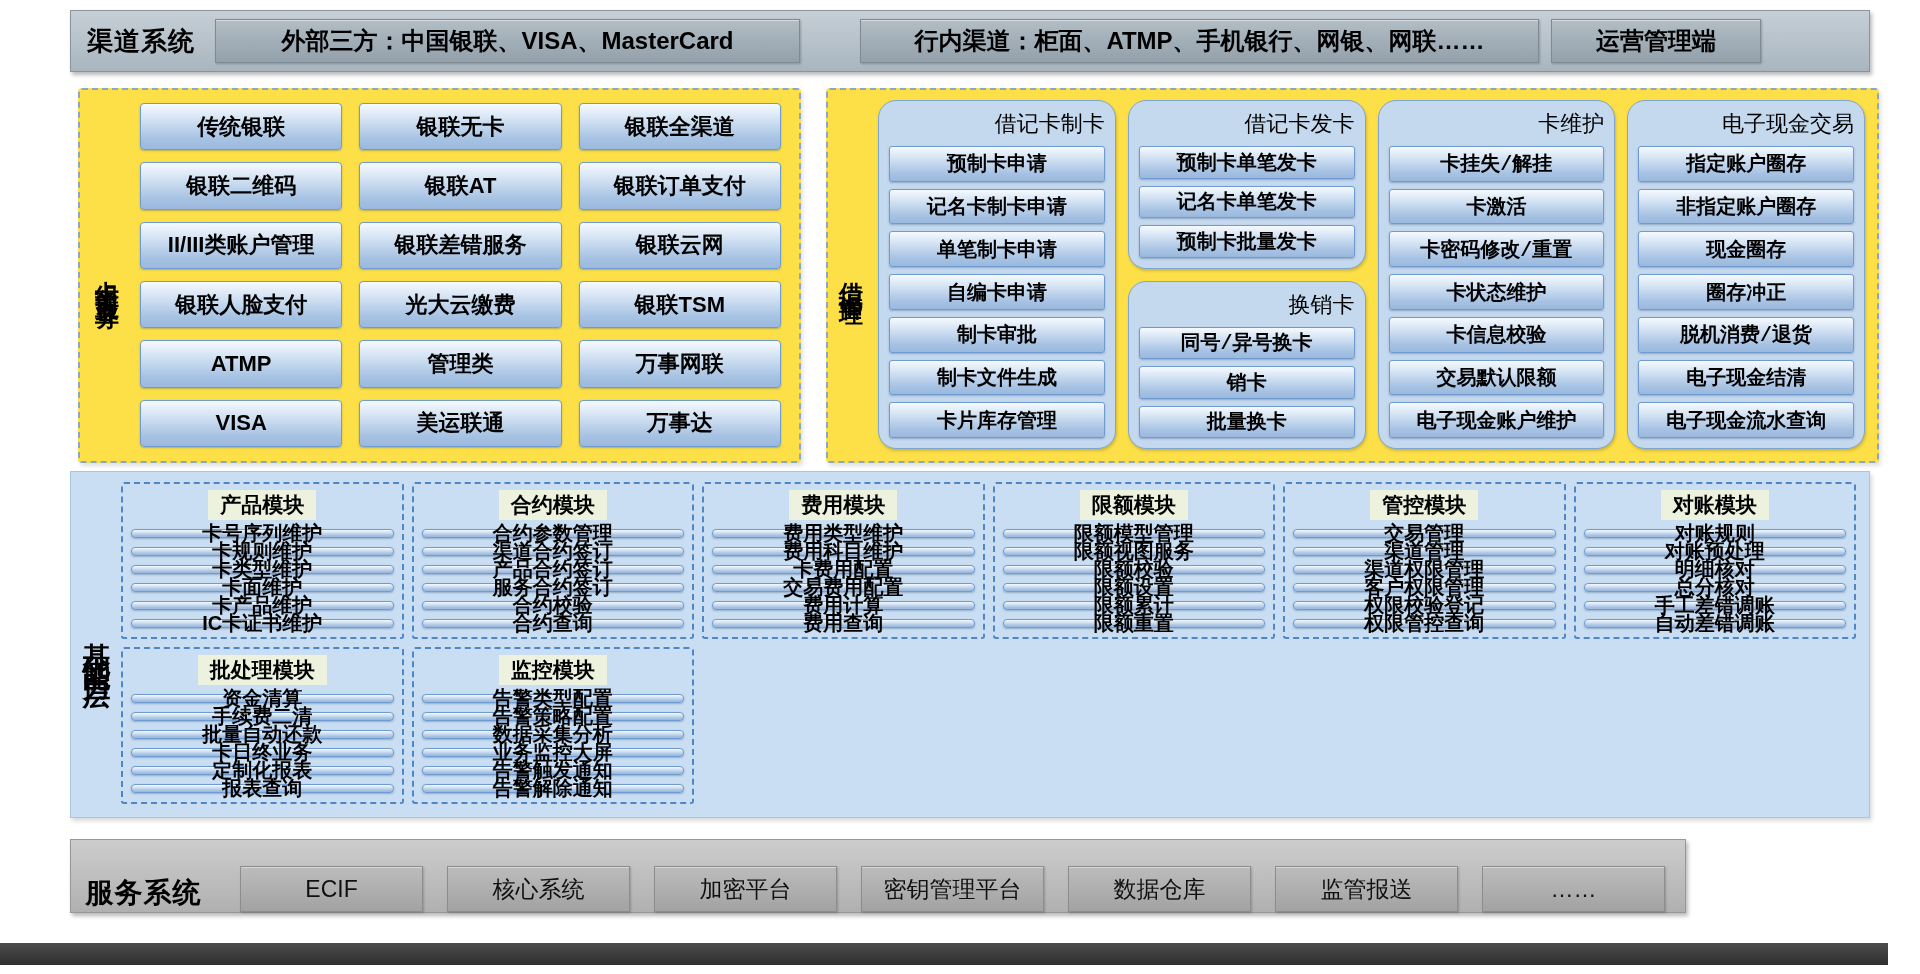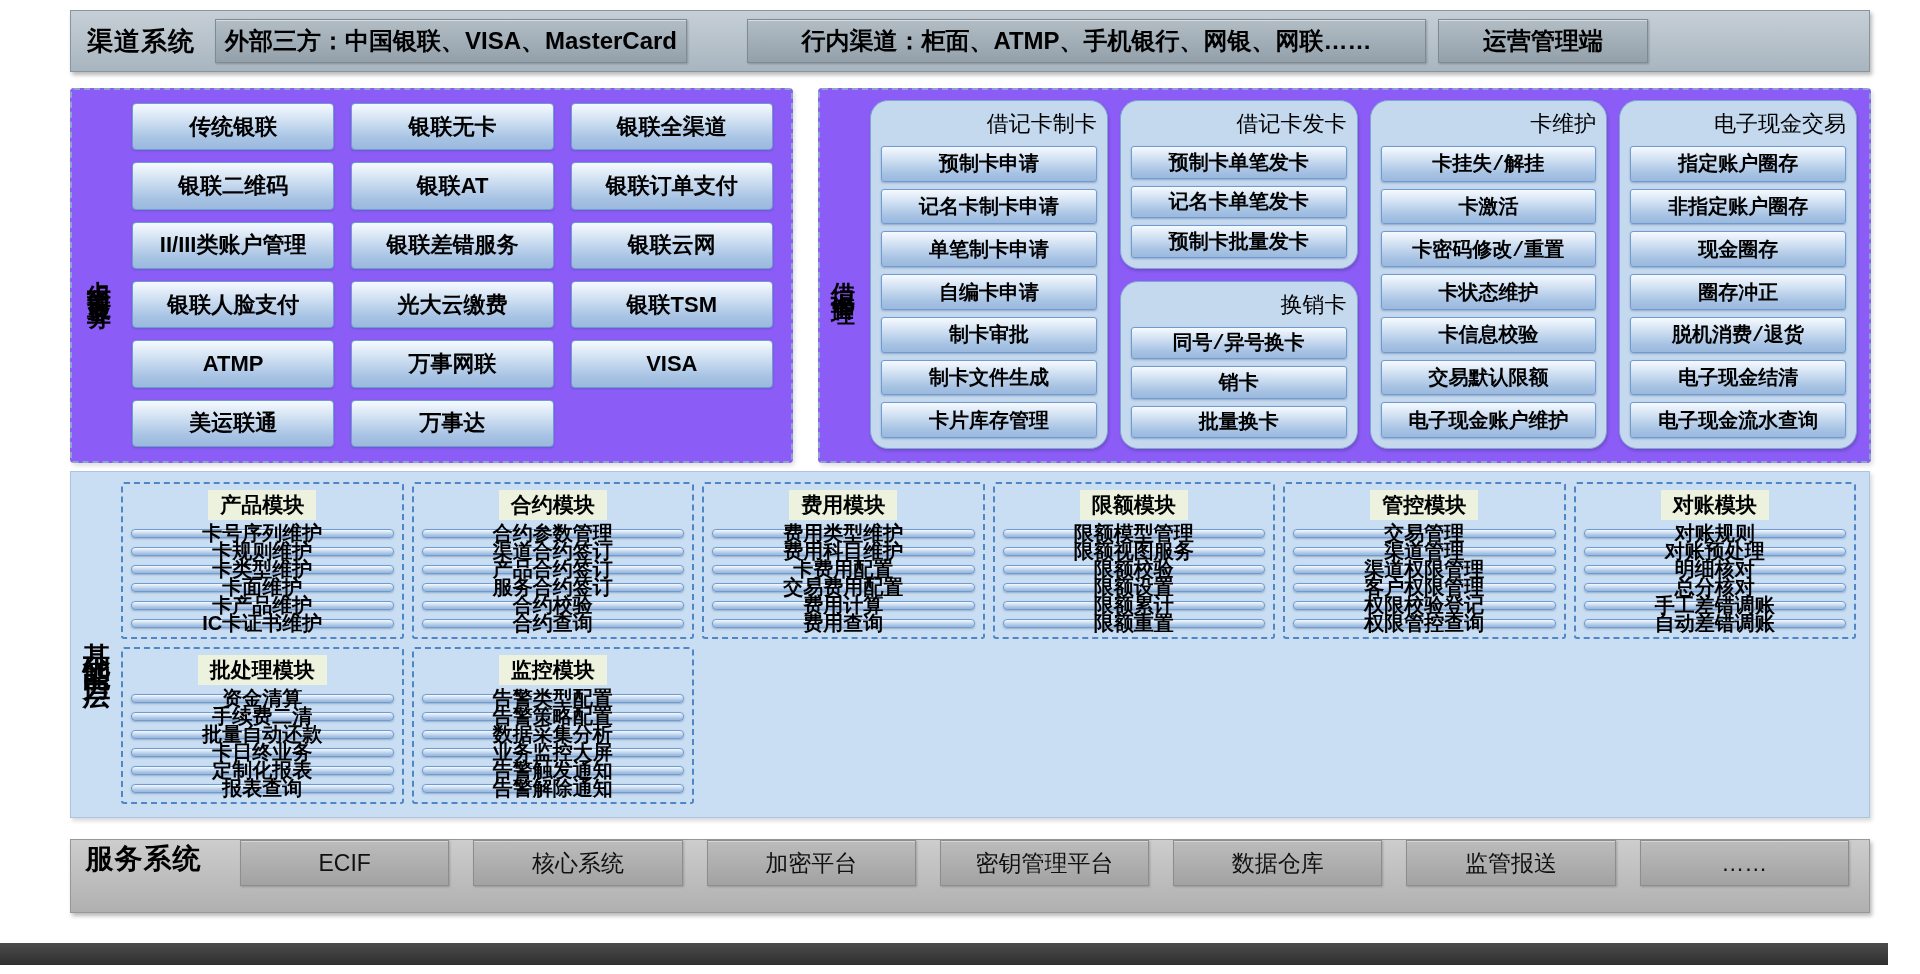--- a/index.html
+++ b/index.html
@@ -20,30 +20,31 @@
   }
   .channel-label { width:140px; text-align:center; font-weight:bold; font-size:26px; letter-spacing:1px; }
   .gbtn {
     height:44px;
     background:linear-gradient(180deg,#b2bdc5 0%,#93a0aa 100%);
     border:1px solid #7e8b95;
     box-shadow:inset 0 1px 0 rgba(255,255,255,.45), 1px 1px 2px rgba(0,0,0,.22);
     display:flex; align-items:center; justify-content:center;
     font-weight:bold; font-size:24px;
   }
-  .gbtn-external { width:472px; margin-left:4px; }
+  .gbtn-external { width:585px; margin-left:4px; }
   .gbtn-internal { width:679px; margin-left:60px; }
   .gbtn-ops      { width:210px; margin-left:12px; }
 
   
   .panel {
-    position:absolute; background:#8b5cf6;
+    position:absolute; background:#fde047;
     border:2px dashed #8aa6cc; border-radius:4px;
     box-shadow:2px 3px 4px rgba(0,0,0,.12);
     display:flex;
+    margin-left:8px;
   }
   .vlabel {
     writing-mode:vertical-lr; text-orientation:upright;
     display:flex; align-items:center; justify-content:center;
     font-weight:bold;
   }
   .panelA { left:70px; top:88px; width:723px; height:375px; }
   .panelA .vlabel { width:54px; font-size:24px; letter-spacing:5px; }
   .gridA {
     flex:1; display:grid;
@@ -95,25 +96,25 @@
     display:flex; flex-direction:column; gap:9px; min-height:0;
   }
   .module-title {
     align-self:center; font-weight:bold; font-size:21px;
     background:#ecf2de; padding:1px 12px; line-height:28px;
   }
   .module .bbtn { flex:1; min-height:0; font-size:20px; }
 
   
   .service-bar {
-    position:absolute; left:70px; top:839px; width:1800px; height:74px;
+    position:absolute; left:70px; top:839px; width:1616px; height:74px;
     background:linear-gradient(180deg,#cdcdcd 0%,#b0b0b0 100%);
     border:1px solid #979797;
     box-shadow:2px 3px 4px rgba(0,0,0,.28);
-    display:flex; align-items:flex-start; gap:24px; padding-right:20px;
+    display:flex; align-items:flex-end; gap:24px; padding-right:20px;
   }
   .service-label { width:145px; text-align:center; font-weight:bold; font-size:28px; letter-spacing:1px; }
   .sbtn {
     flex:1; height:46px;
     background:linear-gradient(180deg,#bcbcbc 0%,#a2a2a2 100%);
     border:1px solid #8d8d8d;
     box-shadow:inset 0 1px 0 rgba(255,255,255,.4), 1px 1px 2px rgba(0,0,0,.2);
     display:flex; align-items:center; justify-content:center;
     font-size:23px; color:#101010;
   }
@@ -145,20 +146,21 @@
       <div class="bbtn">银联二维码</div>
       <div class="bbtn">银联AT</div>
       <div class="bbtn">银联订单支付</div>
       <div class="bbtn">II/III类账户管理</div>
       <div class="bbtn">银联差错服务</div>
       <div class="bbtn">银联云网</div>
       <div class="bbtn">银联人脸支付</div>
       <div class="bbtn">光大云缴费</div>
       <div class="bbtn">银联TSM</div>
       <div class="bbtn">ATMP</div>
+      <div class="bbtn">管理类</div>
       <div class="bbtn">万事网联</div>
       <div class="bbtn">VISA</div>
       <div class="bbtn">美运联通</div>
       <div class="bbtn">万事达</div>
     </div>
   </div>
 
   <div class="panel panelB">
     <div class="vlabel">借记卡管理</div>
     <div class="groups">

